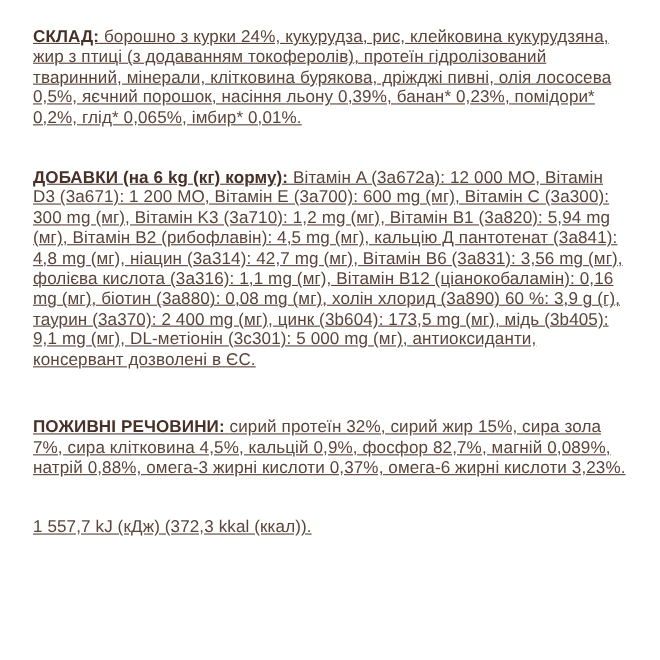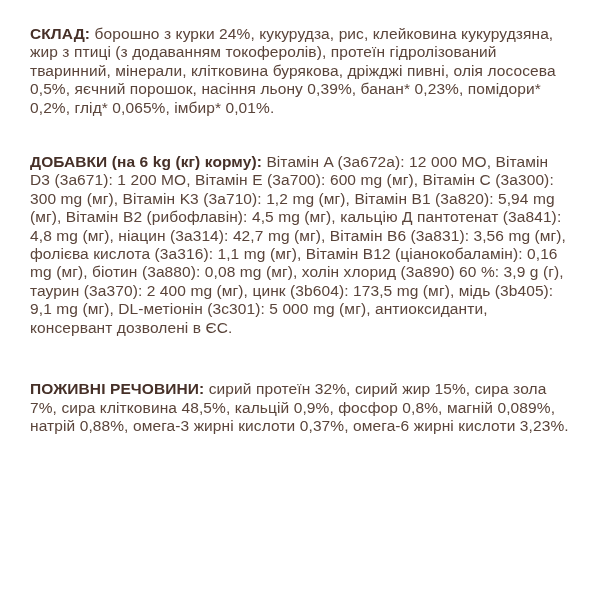--- a/index.html
+++ b/index.html
@@ -10,20 +10,21 @@
   html,body{margin:0;padding:0;background:var(--bg);}
   body{
     width:600px;height:600px;overflow:hidden;
     font-family:"Liberation Sans", sans-serif;
     color:var(--body-color);
   }
   .label{
     box-sizing:border-box;
     width:600px;min-height:600px;
     padding:25px 28px 16px 30px;
+    text-decoration:underline;
   }
   .para{margin:0 0 36px 0;}
   .para.additives{margin-bottom:43px;}
   .para.energy{margin-bottom:0;}
   .text{
     margin:0;
     font-size:15.5px;
     line-height:18.4px;
     letter-spacing:0.1px;
     max-width:540px;
@@ -49,20 +50,21 @@
   <section class="para additives">
     <p class="text">
       <span class="hdr">ДОБАВКИ (на 6 kg (кг) корму):</span>
       <span>Вітамін A (3a672a): 12&nbsp;000 МО, Вітамін D3 (3a671): 1&nbsp;200 МО, Вітамін E (3a700): 600 mg (мг), Вітамін C (3a300): 300 mg (мг), Вітамін K3 (3a710): 1,2 mg (мг), Вітамін B1 (3a820): 5,94 mg (мг), Вітамін B2 (рибофлавін): 4,5 mg (мг), кальцію Д пантотенат (3a841): 4,8 mg (мг), ніацин (3a314): 42,7 mg (мг), Вітамін B6 (3a831): 3,56 mg (мг), фолієва кислота (3a316): 1,1 mg (мг), Вітамін B12 (ціанокобаламін): 0,16 mg (мг), біотин (3a880): 0,08 mg (мг), холін хлорид (3a890) 60 %: 3,9 g (г), таурин (3a370): 2&nbsp;400 mg (мг), цинк (3b604): 173,5 mg (мг), мідь (3b405): 9,1 mg (мг), DL-метіонін (3c301): 5&nbsp;000 mg (мг), антиоксиданти, консервант дозволені в ЄС.</span>
     </p>
   </section>
 
   <section class="para nutrients">
     <p class="text">
       <span class="hdr">ПОЖИВНІ РЕЧОВИНИ:</span>
-      <span>сирий протеїн 32%, сирий жир 15%, сира зола 7%, сира клітковина 48,5%, кальцій 0,9%, фосфор 0,8%, магній 0,089%, натрій 0,88%, омега-3 жирні кислоти 0,37%, омега-6 жирні кислоти 3,23%.</span>
+      <span>сирий протеїн 32%, сирий жир 15%, сира зола 7%, сира клітковина 4,5%, кальцій 0,9%, фосфор 82,7%, магній 0,089%, натрій 0,88%, омега-3 жирні кислоти 0,37%, омега-6 жирні кислоти 3,23%.</span>
     </p>
   </section>
 
   <section class="para energy">
+    <p class="text">1&nbsp;557,7 kJ (кДж) (372,3 kkal (ккал)).</p>
   </section>
 
 </div>
 
 </body></html>

